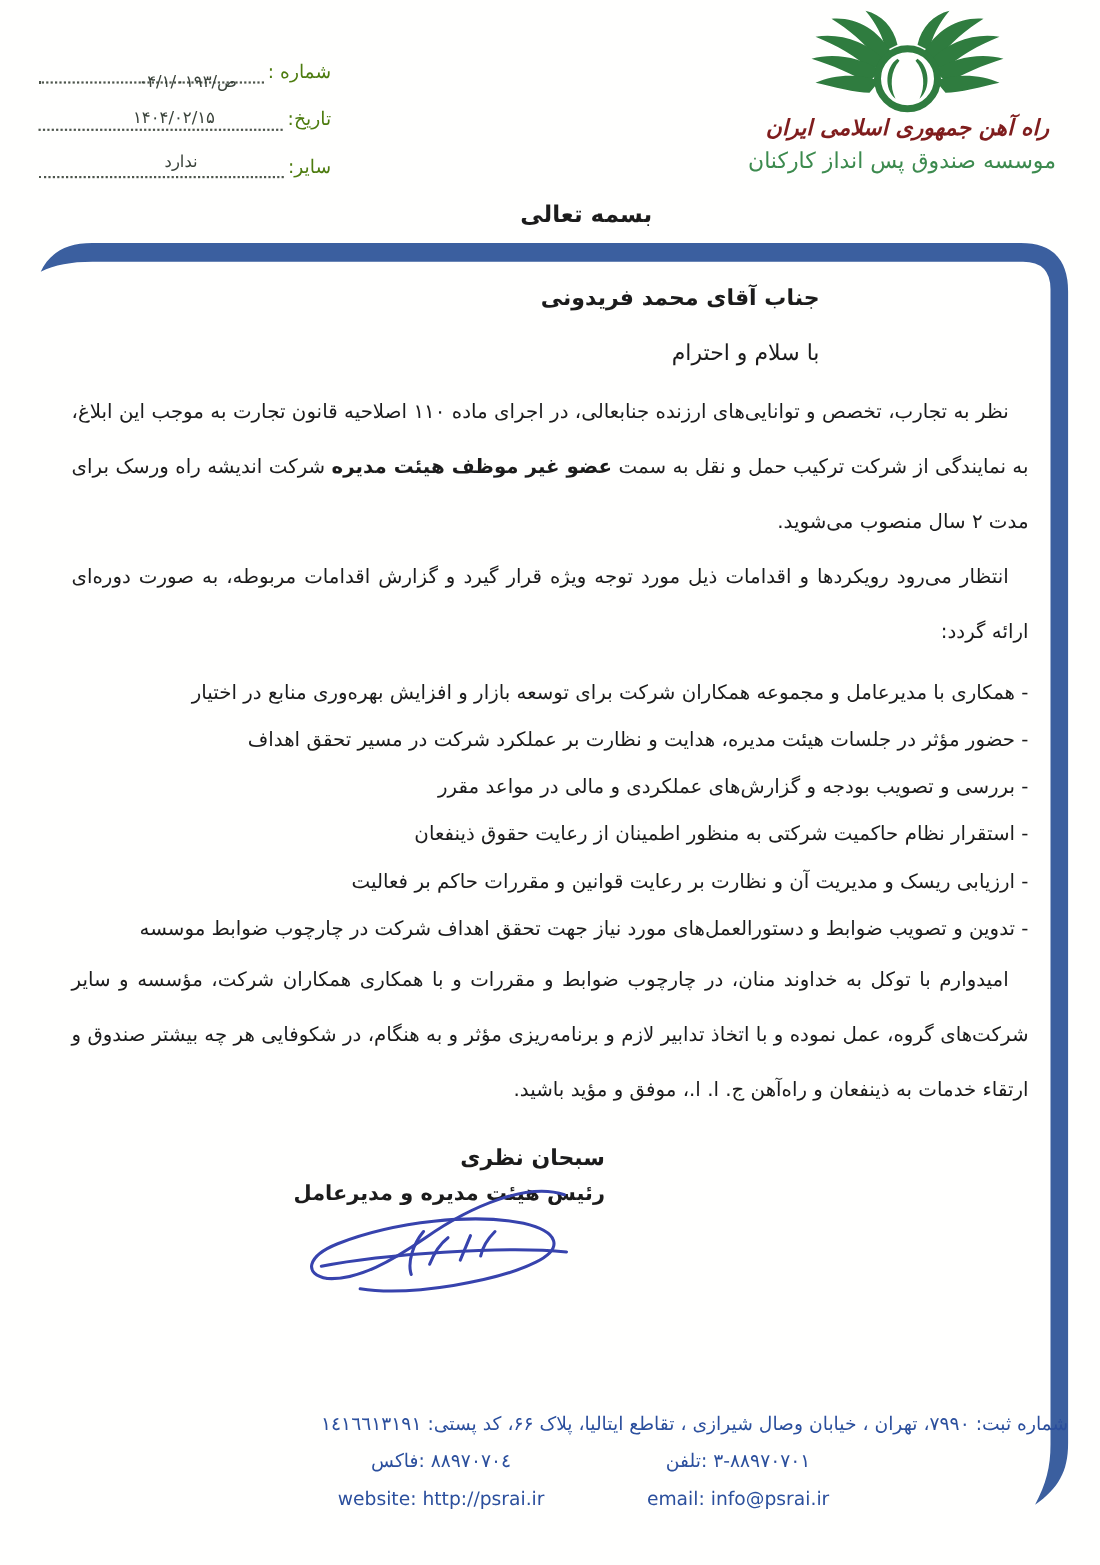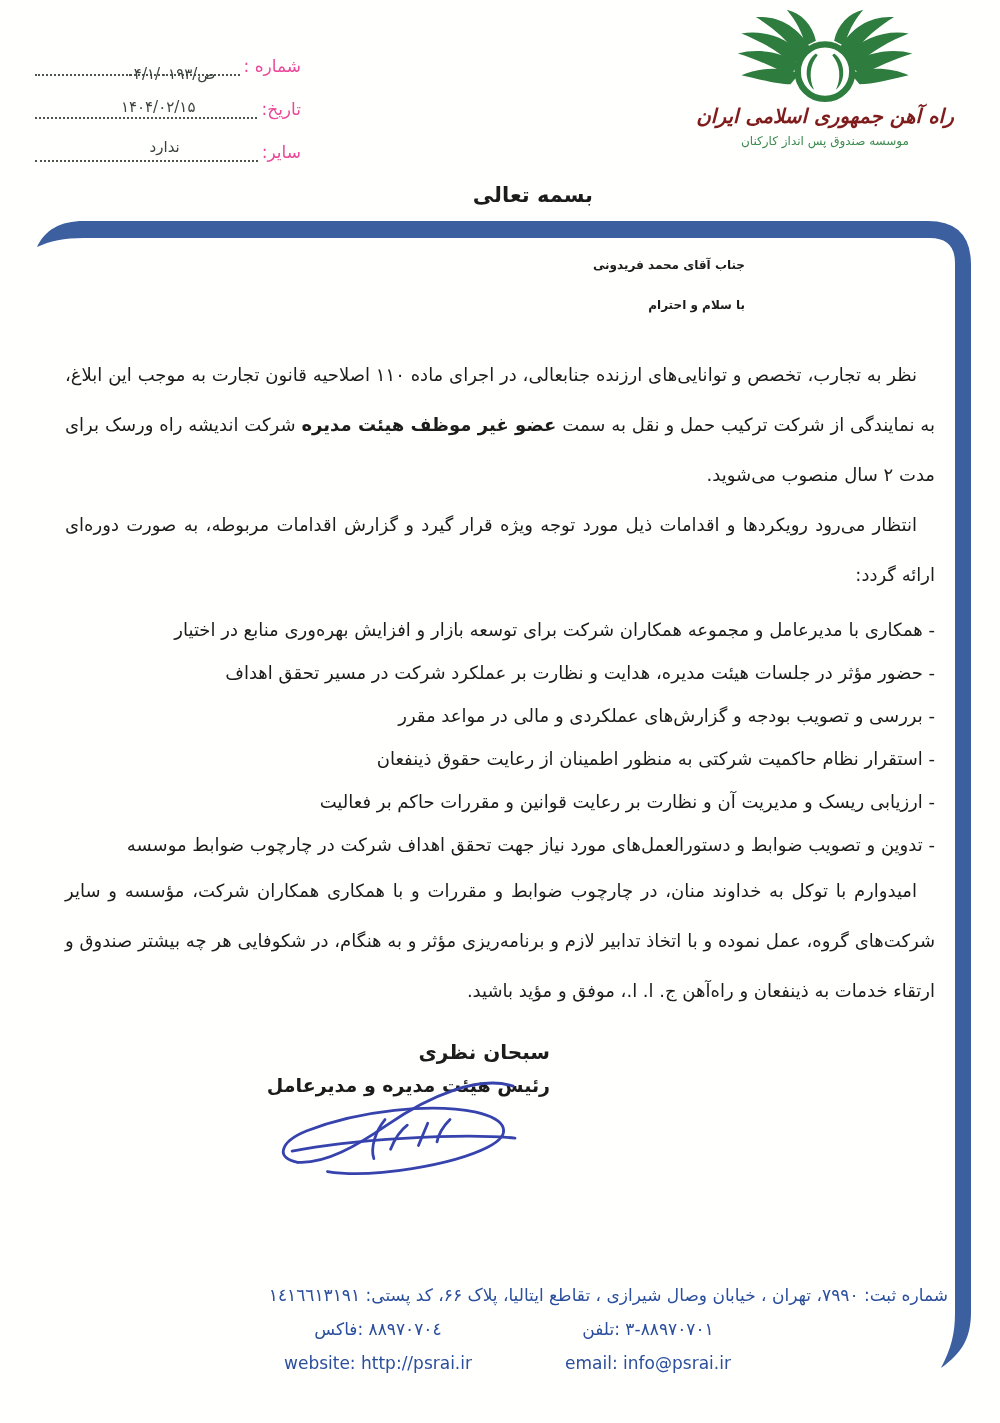--- a/index.html
+++ b/index.html
@@ -3,52 +3,52 @@
 <meta charset="utf-8">
 <style>
   html,body{margin:0;padding:0;background:#e8e8e8;}
   .page{
     position:relative;width:1000px;height:1423px;margin:0 auto;
     background:#fffffe;overflow:hidden;
     font-family:"DejaVu Sans",sans-serif;color:#1c1c1c;direction:rtl;
   }
   
   .meta-row{position:absolute;left:35px;width:266px;display:flex;direction:rtl;align-items:flex-end;}
-  .meta-label{white-space:nowrap;color:#ec4899;font-size:17px;padding-left:4px;}
+  .meta-label{white-space:nowrap;color:#4d7c0f;font-size:17px;padding-left:4px;}
   .meta-line{flex:1;position:relative;border-bottom:2px dotted #4d554c;height:22px;}
   .meta-value{position:absolute;font-size:15px;color:#39423a;white-space:nowrap;}
   .v-number{right:24px;bottom:-9px;}
   .v-date{right:62px;bottom:1px;}
   .v-attach{right:78px;bottom:4px;}
   
   .letterhead{position:absolute;left:690px;top:8px;width:270px;text-align:center;}
   .emblem{display:block;margin:0 auto;}
   .calligraphy{font-size:20px;font-style:italic;font-weight:bold;color:#7f1d1d;margin-top:-4px;white-space:nowrap;}
-  .institute{font-size:12px;color:#3c8a4e;margin-top:6px;white-space:nowrap;}
+  .institute{font-size:20px;color:#3c8a4e;margin-top:6px;white-space:nowrap;}
   
   .besmele{position:absolute;top:183px;right:407px;font-size:21px;font-weight:bold;white-space:nowrap;}
   
   .ribbon{position:absolute;left:0;top:0;pointer-events:none;}
   
   .recipient{position:absolute;top:258px;right:255px;text-align:right;}
-  .recipient .r1{font-size:12px;font-weight:bold;white-space:nowrap;}
-  .recipient .r2{font-size:12px;font-weight:bold;margin-top:26px;white-space:nowrap;}
+  .recipient .r1{font-size:20px;font-weight:bold;white-space:nowrap;}
+  .recipient .r2{font-size:20px;font-weight:normal;margin-top:26px;white-space:nowrap;}
   
   .body-text{position:absolute;top:350px;left:65px;right:65px;text-align:justify;font-size:18px;}
   .body-text p{margin:0;line-height:50px;text-indent:18px;}
   .bullets{margin-top:8px;}
   .bullet{line-height:43px;}
   .closing{margin-top:12px;}
   
   .sig-block{width:330px;margin:24px 385px 0 0;position:relative;}
   .sig-name{font-size:20px;font-weight:bold;}
   .sig-title{font-size:19px;font-weight:bold;margin-top:10px;white-space:nowrap;}
   .sig-scribble{display:block;margin:-34px auto 0;}
   
-  .footer{position:absolute;top:1280px;left:28px;width:920px;color:#2b4f9d;}
+  .footer{position:absolute;top:1280px;left:51px;width:920px;color:#2b4f9d;}
   .f-line1{font-size:17px;text-align:right;padding-left:0;line-height:30px;white-space:nowrap;}
   .f-row{display:flex;direction:ltr;margin-top:4px;line-height:30px;}
   .f-left{margin-left:250px;width:200px;text-align:center;font-size:17px;}
   .f-right{margin-left:50px;width:240px;text-align:center;font-size:17px;}
   .ltr{direction:ltr;unicode-bidi:embed;}
 </style>
 </head>
 <body>
 
 <div class="page">

